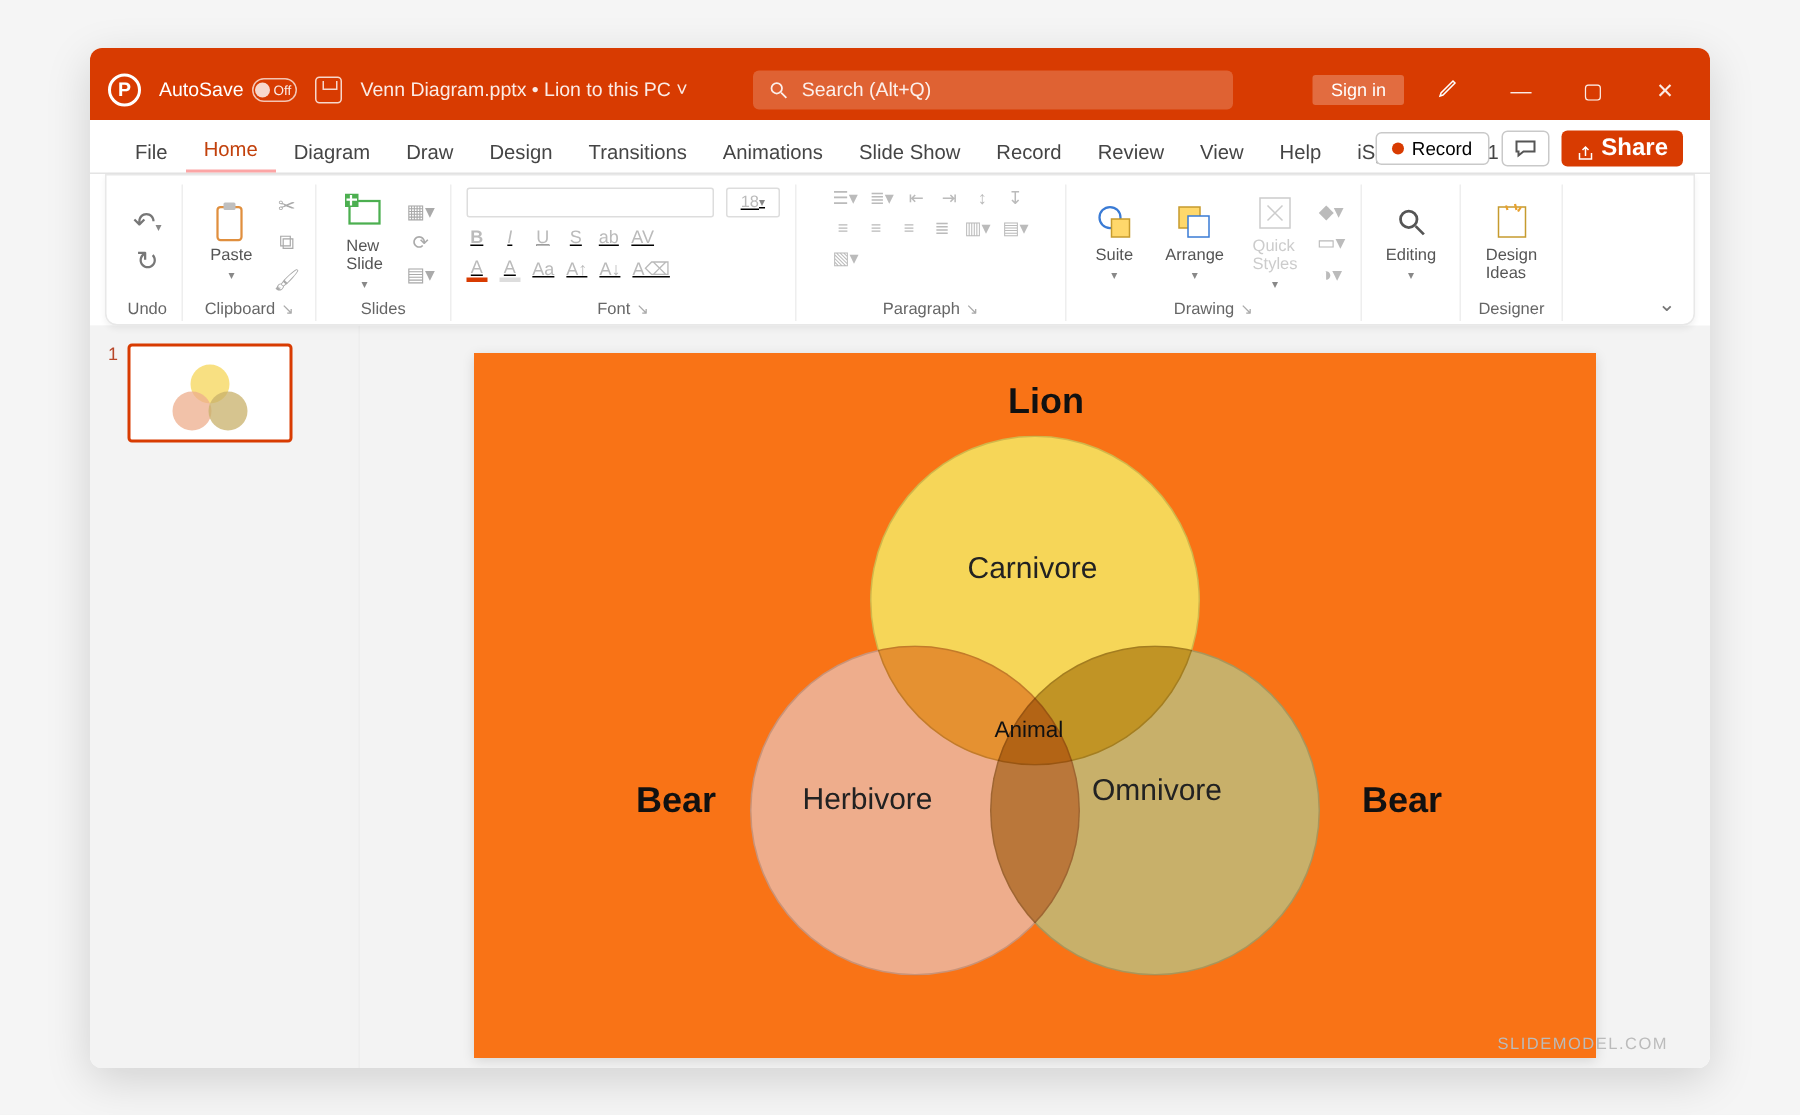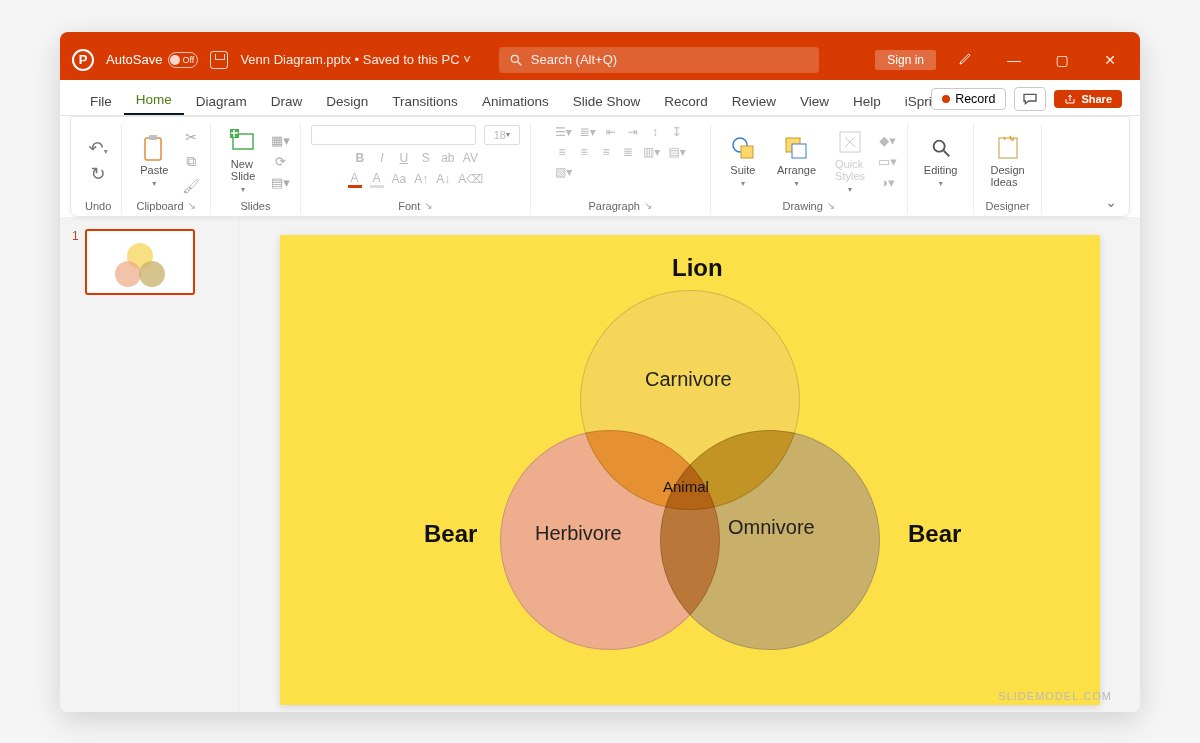--- a/index.html
+++ b/index.html
@@ -8,35 +8,35 @@
   .orange-strip{height:8px;background:#d83b01;}
   .title-bar{height:40px;background:#d83b01;color:#fff;display:flex;align-items:center;padding:0 12px;gap:12px;font-size:13px;}
   .title-bar .circle{width:22px;height:22px;border:2px solid #fff;border-radius:50%;display:flex;align-items:center;justify-content:center;font-size:13px;font-weight:600;color:#fff;}
   .autosave-pill{display:flex;align-items:center;gap:6px;}
   .autosave-toggle{width:30px;height:16px;border:1.5px solid rgba(255,255,255,.7);border-radius:10px;display:flex;align-items:center;padding:1px;}
   .autosave-knob{width:10px;height:10px;border-radius:50%;background:rgba(255,255,255,.8);}
   .autosave-label-off{font-size:9px;margin-left:2px;color:rgba(255,255,255,.9);}
   .save-icon{width:18px;height:18px;border:1.5px solid rgba(255,255,255,.8);border-radius:3px;position:relative;}
   .save-icon::after{content:"";position:absolute;top:2px;left:4px;width:8px;height:5px;border:1px solid rgba(255,255,255,.8);border-top:none;}
   .doc-title{flex:0 0 auto;color:rgba(255,255,255,.9);}
-  .search-box{flex:0 0 320px;height:26px;background:rgba(255,255,255,.2);border-radius:4px;display:flex;align-items:center;padding:0 10px;gap:8px;color:rgba(255,255,255,.9);margin-left:16px;}
+  .search-box{flex:0 0 320px;height:26px;background:rgba(255,255,255,.2);border-radius:4px;display:flex;align-items:center;padding:0 10px;gap:8px;color:rgba(255,255,255,.9);margin-left:32px;}
   .search-icon-svg{width:14px;height:14px;stroke:rgba(255,255,255,.9);fill:none;stroke-width:2;}
   .title-spacer{flex:1;}
   .signin-btn{background:rgba(255,255,255,.25);padding:3px 12px;border-radius:2px;font-size:12px;}
   .win-ctrl{width:36px;text-align:center;color:rgba(255,255,255,.9);font-size:14px;cursor:default;}
   .pen-ic{width:16px;height:16px;stroke:#fff;fill:none;stroke-width:1.5;}
 
   .tabs-row{height:36px;background:#fff;display:flex;align-items:flex-end;padding:0 18px;gap:0;border-bottom:1px solid #e4e4e4;position:relative;}
   .tab{padding:8px 12px 6px;font-size:13.5px;color:#454545;cursor:default;}
-  .tab.active{color:#4d7c0f;font-weight:400;border-bottom:2px solid #0f172a;}
+  .tab.active{color:#c2410c;font-weight:400;border-bottom:2px solid #fca5a5;}
   .tabs-right{position:absolute;right:18px;bottom:4px;display:flex;gap:8px;align-items:center;}
   .record-pill{border:1px solid #c9c9c9;border-radius:4px;padding:3px 10px;font-size:12.5px;display:flex;align-items:center;gap:5px;background:#fff;}
   .rec-dot{width:8px;height:8px;border-radius:50%;background:#d83b01;}
   .speech-btn{border:1px solid #c9c9c9;border-radius:4px;width:32px;height:24px;display:flex;align-items:center;justify-content:center;}
-  .share-btn{background:#d83b01;color:#fff;border-radius:4px;padding:3px 10px;font-size:11px;display:flex;align-items:flex-start;gap:5px;font-weight:600;}
+  .share-btn{background:#d83b01;color:#fff;border-radius:4px;padding:3px 10px;font-size:16px;display:flex;align-items:flex-end;gap:5px;font-weight:600;}
 
   .ribbon{background:#fff;border:1px solid #e8e8e8;border-radius:0 0 8px 8px;margin:0 10px;padding:6px 4px 2px;display:flex;align-items:stretch;box-shadow:0 2px 4px rgba(0,0,0,.06);position:relative;}
   .ribbon-group{display:flex;flex-direction:column;align-items:center;padding:2px 10px;border-right:1px solid #eee;}
   .ribbon-group:last-of-type{border-right:none;}
   .rg-body{flex:1;display:flex;align-items:center;gap:6px;min-height:58px;}
   .rg-label{font-size:11px;color:#666;padding-top:2px;display:flex;align-items:center;gap:4px;}
   .rg-label .launcher{font-size:10px;color:#aaa;}
   .rb-btn{display:flex;flex-direction:column;align-items:center;padding:4px 6px;min-width:44px;color:#555;font-size:11px;gap:3px;}
   .rb-btn .ic{width:26px;height:26px;display:flex;align-items:center;justify-content:center;}
   .rb-stack{display:flex;flex-direction:column;gap:4px;align-items:center;}
@@ -46,21 +46,21 @@
   .collapse-chev{position:absolute;right:12px;bottom:6px;color:#777;font-size:14px;}
 
   .work-area{flex:1;display:flex;background:#f3f3f3;overflow:hidden;}
   .thumb-col{width:180px;background:#f3f3f3;border-right:1px solid #eee;padding:12px;}
   .thumb-wrap{display:flex;gap:6px;}
   .thumb-num{font-size:12px;color:#b7472a;}
   .thumb{width:110px;height:66px;border:2px solid #d83b01;border-radius:3px;background:#fff;position:relative;}
   .thumb-venn{position:absolute;inset:8px;display:flex;align-items:center;justify-content:center;}
   .tv-circ{position:absolute;width:26px;height:26px;border-radius:50%;opacity:.75;}
   .slide-stage{flex:1;overflow:auto;display:flex;align-items:flex-start;justify-content:center;padding:18px 20px 40px;}
-  .slide{width:820px;height:470px;background:#fde047;box-shadow:0 2px 8px rgba(0,0,0,.12);position:relative;}
+  .slide{width:748px;height:470px;background:#f97316;box-shadow:0 2px 8px rgba(0,0,0,.12);position:relative;}
   .venn{position:absolute;left:50%;top:50%;transform:translate(-50%,-50%);width:520px;height:420px;}
   .vcirc{position:absolute;width:220px;height:220px;border-radius:50%;mix-blend-mode:multiply;border:1px solid rgba(0,0,0,.15);}
   .c-top{background:#f6d658;left:150px;top:30px;}
   .c-left{background:#eead8c;left:70px;top:170px;}
   .c-right{background:#c8b06a;left:230px;top:170px;}
   .vlabel{position:absolute;font-size:20px;color:#222;white-space:nowrap;}
   .vtitle{position:absolute;font-size:24px;font-weight:700;color:#111;white-space:nowrap;}
   .vcenter{position:absolute;font-size:15px;font-weight:400;color:#111;}
   .wm-fixed{position:absolute;right:28px;bottom:10px;font-size:11px;letter-spacing:1px;color:#bbb;}
 </style>
@@ -73,21 +73,21 @@
   <div class="title-bar">
     <div class="circle">P</div>
     <div class="autosave-pill">
       <span>AutoSave</span>
       <div class="autosave-toggle">
         <div class="autosave-knob"></div>
         <span class="autosave-label-off">Off</span>
       </div>
     </div>
     <div class="save-icon"></div>
-    <div class="doc-title">Venn Diagram.pptx • Saved to this PC ˅</div>
+    <div class="doc-title">Venn Diagram.pptx • Lion to this PC ˅</div>
     <div class="search-box">
       <svg class="search-icon-svg" viewBox="0 0 24 24">
           <circle cx="10" cy="10" r="6"></circle>
           <line x1="15" y1="15" x2="21" y2="21"></line>
         </svg>
       <span>Search (Alt+Q)</span>
     </div>
     <div class="title-spacer"></div>
     <div class="signin-btn">Sign in</div>
     <div class="win-ctrl"><svg class="pen-ic" viewBox="0 0 24 24">
@@ -183,21 +183,21 @@
         <div class="rb-stack" style="gap:6px;color:#aaa;font-size:13px;">
           <span>▦▾</span>
           <span>⟳</span>
           <span>▤▾</span>
         </div>
       </div>
       <div class="rg-label">Slides</div>
     </div>
 
     <div class="ribbon-group" style="flex:0 0 230px">
-      <div class="rg-body" style="flex-direction:column;align-items:center;gap:6px;width:100%;">
+      <div class="rg-body" style="flex-direction:column;align-items:flex-start;gap:6px;width:100%;text-decoration:underline;">
         <div class="mini-row" style="width:100%;">
           <div style="flex:1;height:20px;border:1px solid #ddd;border-radius:2px;"></div>
           <div style="width:36px;height:20px;border:1px solid #ddd;border-radius:2px;display:flex;align-items:center;justify-content:center;font-size:11px;color:#bbb">
               <span>18</span>
               <span class="chev-down">▾</span>
             </div>
         </div>
         <div class="mini-row">
           <span class="it"><b>B</b></span>
           <span class="it"><i>I</i></span>

